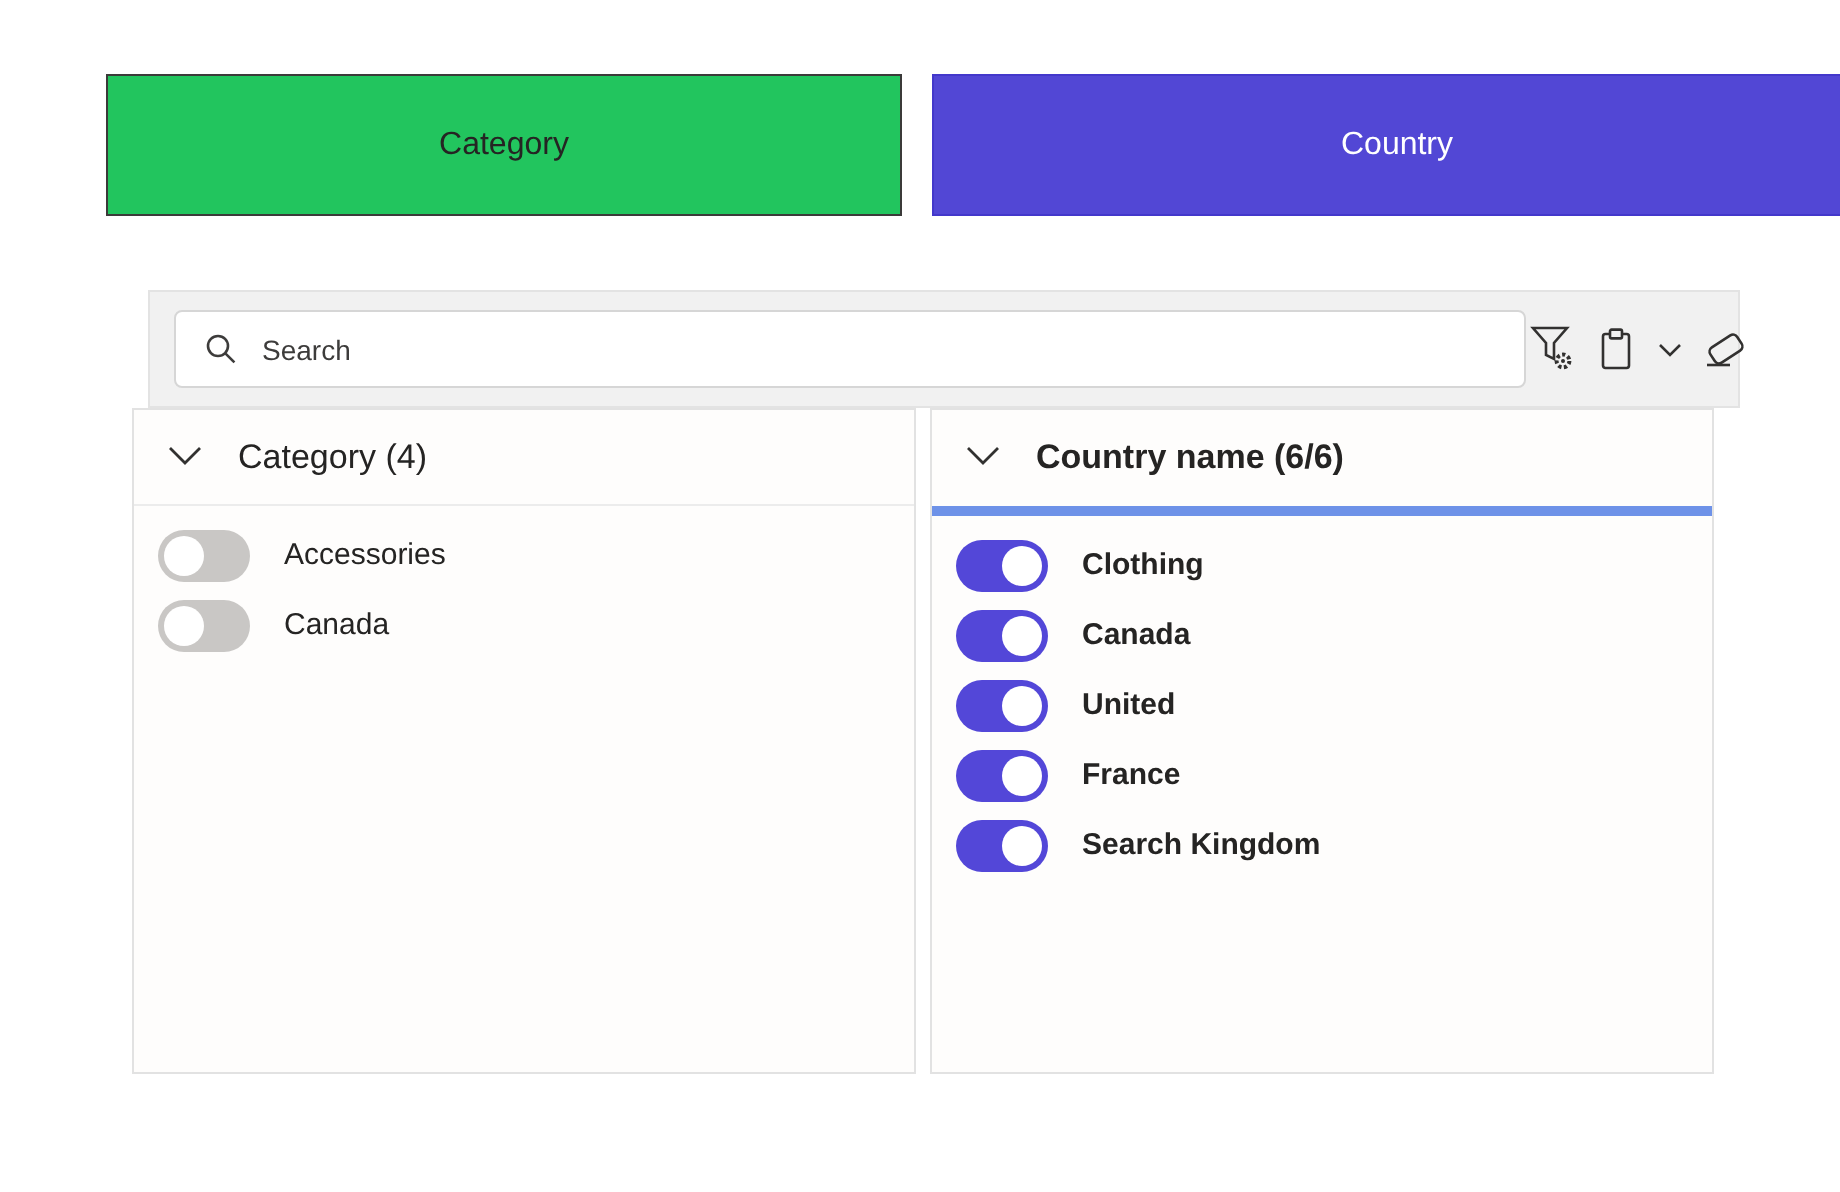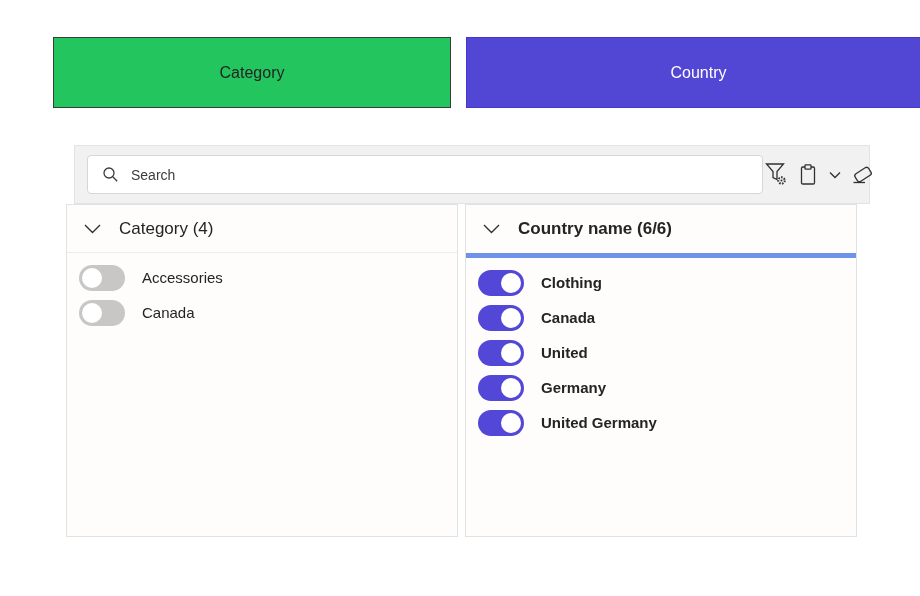--- a/index.html
+++ b/index.html
@@ -222,24 +222,24 @@
         <span class="toggle on">
           <span class="knob"></span>
         </span>
         <span class="label">United</span>
       </div>
 
       <div class="item-row">
         <span class="toggle on">
           <span class="knob"></span>
         </span>
-        <span class="label">Germany</span>
-      </div>
-
-      <div class="item-row">
-        <span class="toggle on">
-          <span class="knob"></span>
-        </span>
-        <span class="label">United Germany</span>
+        <span class="label">France</span>
+      </div>
+
+      <div class="item-row">
+        <span class="toggle on">
+          <span class="knob"></span>
+        </span>
+        <span class="label">Search Kingdom</span>
       </div>
 
     </div>
 </div>
 
 </body></html>

